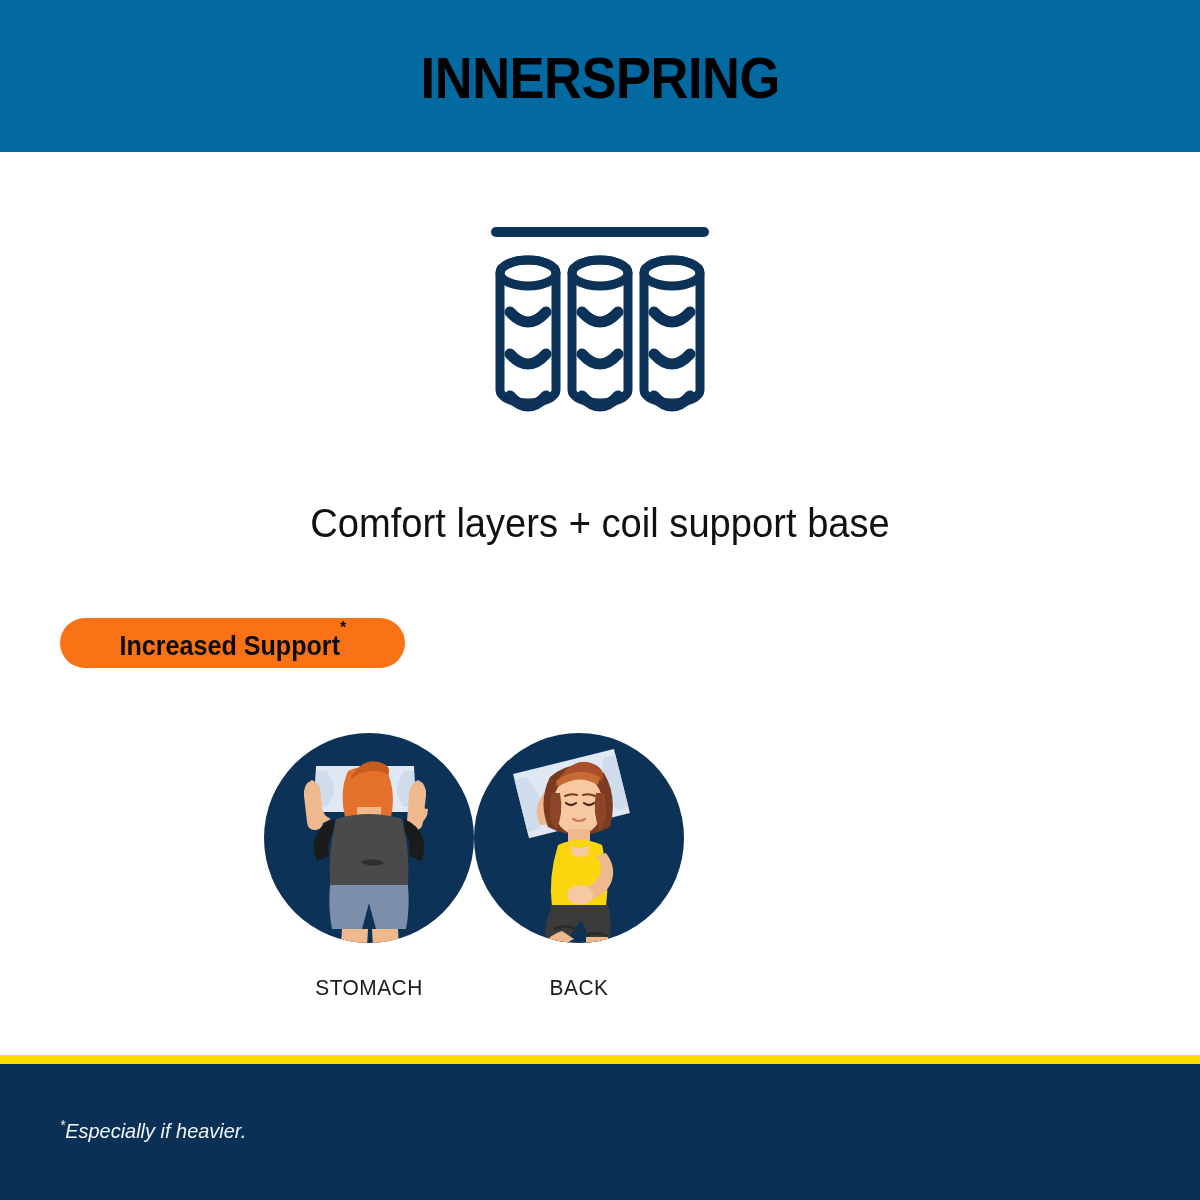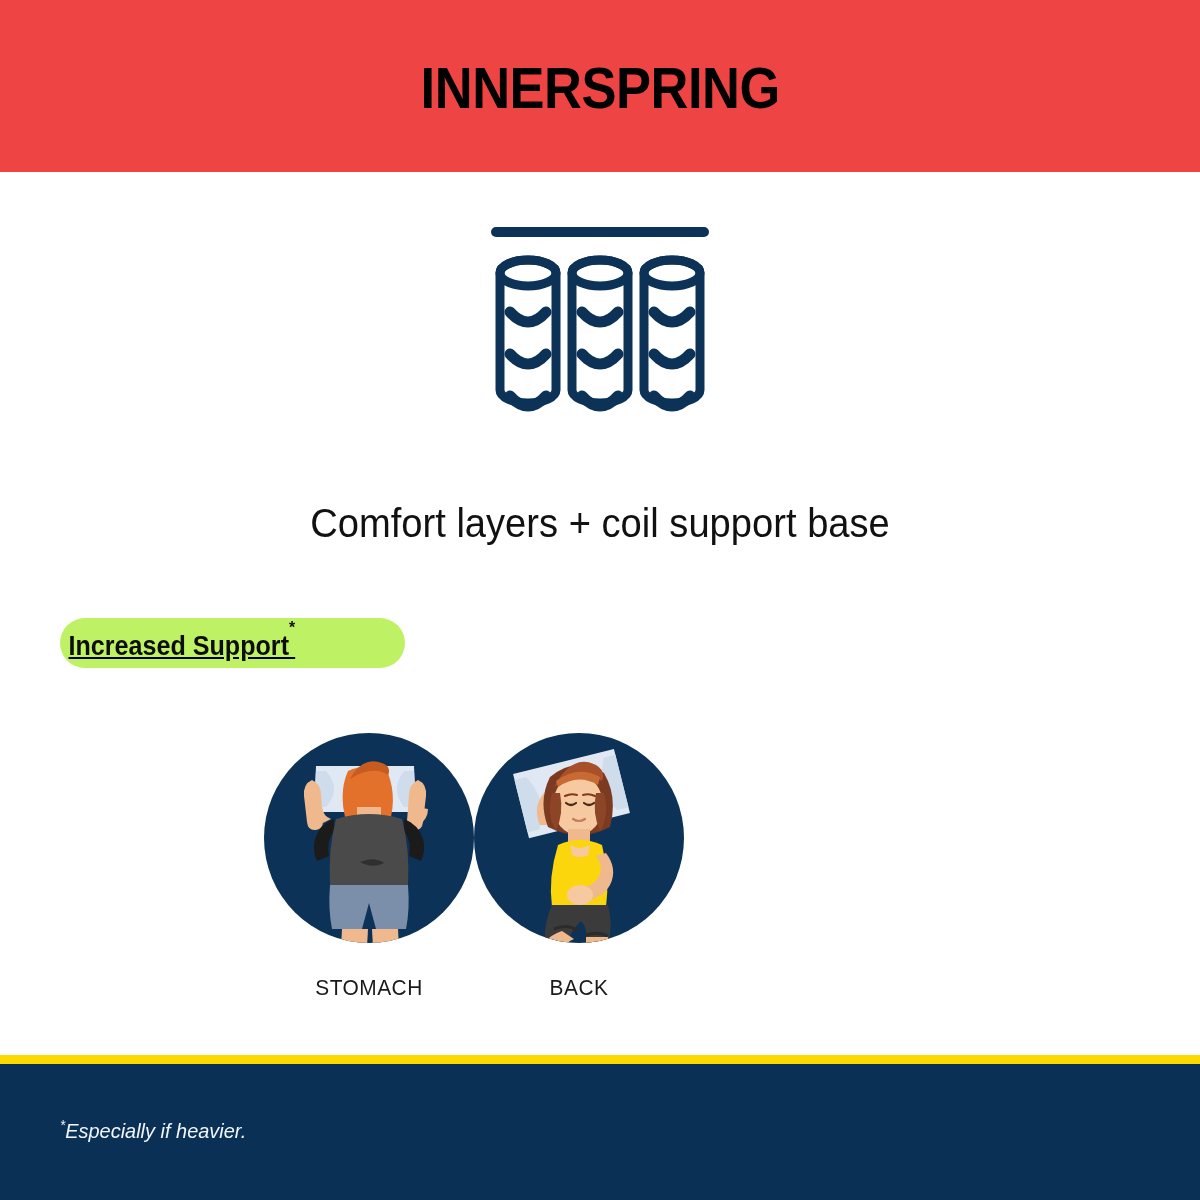--- a/index.html
+++ b/index.html
@@ -5,22 +5,22 @@
   html,body{margin:0;padding:0;}
   body{
     width:1200px;height:1200px;background:#ffffff;
     font-family:"Liberation Sans",sans-serif;
     overflow:hidden;position:relative;
   }
   .page{position:relative;width:1200px;height:1200px;background:#fff;}
 
   
   .header{
-    position:absolute;left:0;top:0;width:1200px;height:172px;
-    background:#ef4444;
+    position:absolute;left:0;top:0;width:1200px;height:152px;
+    background:#0369a1;
     display:flex;align-items:center;justify-content:center;
   }
   .header-title{
     font-family:"Liberation Sans",sans-serif;
     font-weight:bold;font-size:57px;line-height:57px;
     letter-spacing:-0.5px;color:#000000;
     transform:scaleX(0.92);transform-origin:center;
     margin-top:4px;
   }
 
@@ -38,24 +38,23 @@
     font-weight:300;font-size:41px;line-height:52px;color:#111111;
     transform:scaleX(0.93);transform-origin:center top;
   }
 
   
   .pills{
     position:absolute;left:60px;top:618px;width:1080px;height:50px;
     display:flex;justify-content:space-between;align-items:stretch;
   }
   .pill{
-    width:345px;height:50px;border-radius:25px;background:#bef264;
-    display:flex;align-items:center;justify-content:flex-start;
+    width:345px;height:50px;border-radius:25px;background:#f97316;
+    display:flex;align-items:center;justify-content:center;
     box-sizing:border-box;
-    text-decoration:underline;
   }
   .pill-label{
     font-family:"Liberation Sans",sans-serif;
     font-weight:600;font-size:27px;line-height:27px;color:#0d0d0d;
     transform:scaleX(0.93);transform-origin:center;
     white-space:nowrap;position:relative;
   }
   .pill-label sup{font-size:17px;top:-0.7em;position:relative;}
 
   

